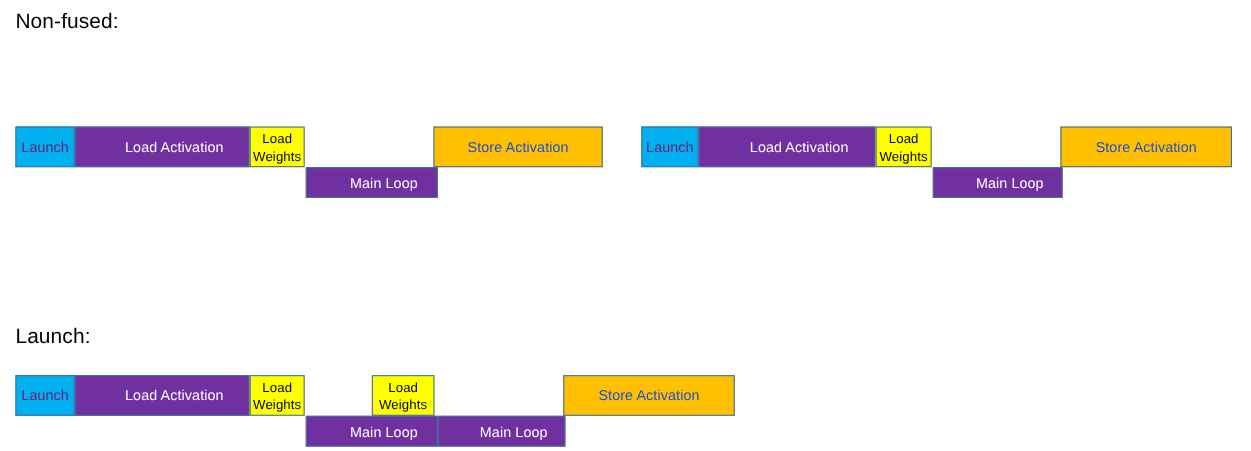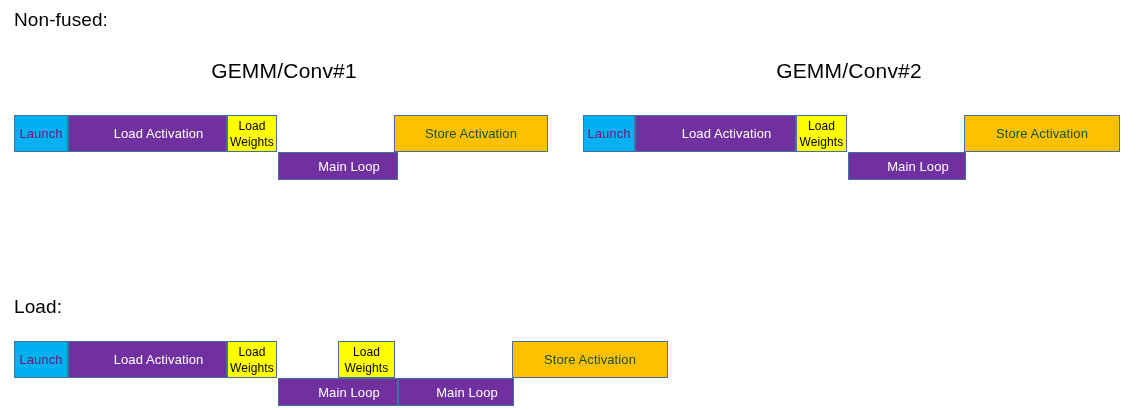--- a/index.html
+++ b/index.html
@@ -50,42 +50,40 @@
     white-space: pre-line;
     letter-spacing: 0.1px;
   }
   .bar.two-line {
     line-height: 16px;
     font-size: 12px;
   }
   .bar-launch   { background: #00b0f0; color: #701a75; }
   .bar-purple   { background: #7030a0; color: #ffffff; padding-left: 22px; }
   .bar-yellow   { background: #ffff00; color: #000000; }
-  .bar-orange   { background: #ffc000; color: #14532d; }
+  .bar-orange   { background: #ffc000; color: #1d4ed8; }
 </style>
 </head>
 <body>
 
 <div id="canvas" style="width: 1137px; height: 410px; background: rgb(255, 255, 255);">
     <div class="section-label" style="left: 14px; top: 9px;">Non-fused:</div>
-    <div class="kernel-title" style="left: 134px; top: 59px; width: 300px;">GEMM/Conv#1</div>
-    <div class="kernel-title" style="left: 699px; top: 59px; width: 300px;">GEMM/Conv#2</div>
     <div class="bar bar-launch" style="left: 14px; top: 115px; width: 54px; height: 37px;">Launch</div>
     <div class="bar bar-purple" style="left: 68px; top: 115px; width: 159px; height: 37px;">Load Activation</div>
     <div class="bar bar-yellow two-line" style="left: 227px; top: 115px; width: 50px; height: 37px;">Load
 Weights</div>
     <div class="bar bar-orange" style="left: 394px; top: 115px; width: 154px; height: 37px;">Store Activation</div>
     <div class="bar bar-purple" style="left: 278px; top: 152px; width: 120px; height: 28px;">Main Loop</div>
     <div class="bar bar-launch" style="left: 583px; top: 115px; width: 52px; height: 37px;">Launch</div>
     <div class="bar bar-purple" style="left: 635px; top: 115px; width: 161px; height: 37px;">Load Activation</div>
     <div class="bar bar-yellow two-line" style="left: 796px; top: 115px; width: 51px; height: 37px;">Load
 Weights</div>
     <div class="bar bar-orange" style="left: 964px; top: 115px; width: 156px; height: 37px;">Store Activation</div>
     <div class="bar bar-purple" style="left: 848px; top: 152px; width: 118px; height: 28px;">Main Loop</div>
-    <div class="section-label" style="left: 14px; top: 296px;">Load:</div>
+    <div class="section-label" style="left: 14px; top: 296px;">Launch:</div>
     <div class="bar bar-launch" style="left: 14px; top: 341px; width: 54px; height: 37px;">Launch</div>
     <div class="bar bar-purple" style="left: 68px; top: 341px; width: 159px; height: 37px;">Load Activation</div>
     <div class="bar bar-yellow two-line" style="left: 227px; top: 341px; width: 50px; height: 37px;">Load
 Weights</div>
     <div class="bar bar-yellow two-line" style="left: 338px; top: 341px; width: 57px; height: 37px;">Load
 Weights</div>
     <div class="bar bar-orange" style="left: 512px; top: 341px; width: 156px; height: 37px;">Store Activation</div>
     <div class="bar bar-purple" style="left: 278px; top: 378px; width: 120px; height: 28px;">Main Loop</div>
     <div class="bar bar-purple" style="left: 398px; top: 378px; width: 116px; height: 28px;">Main Loop</div>
   </div>

